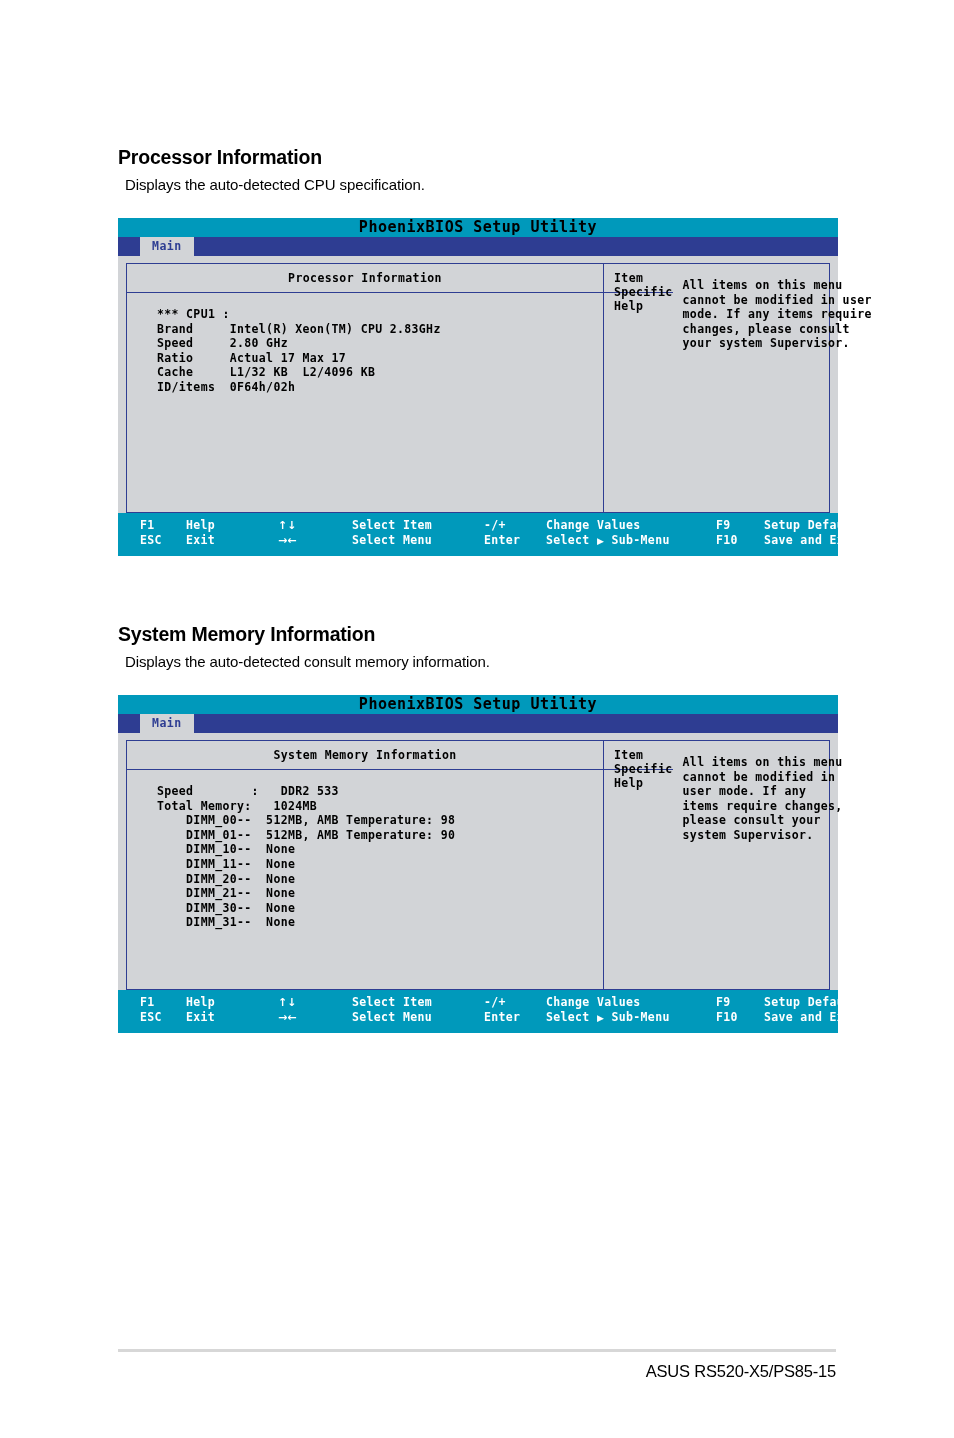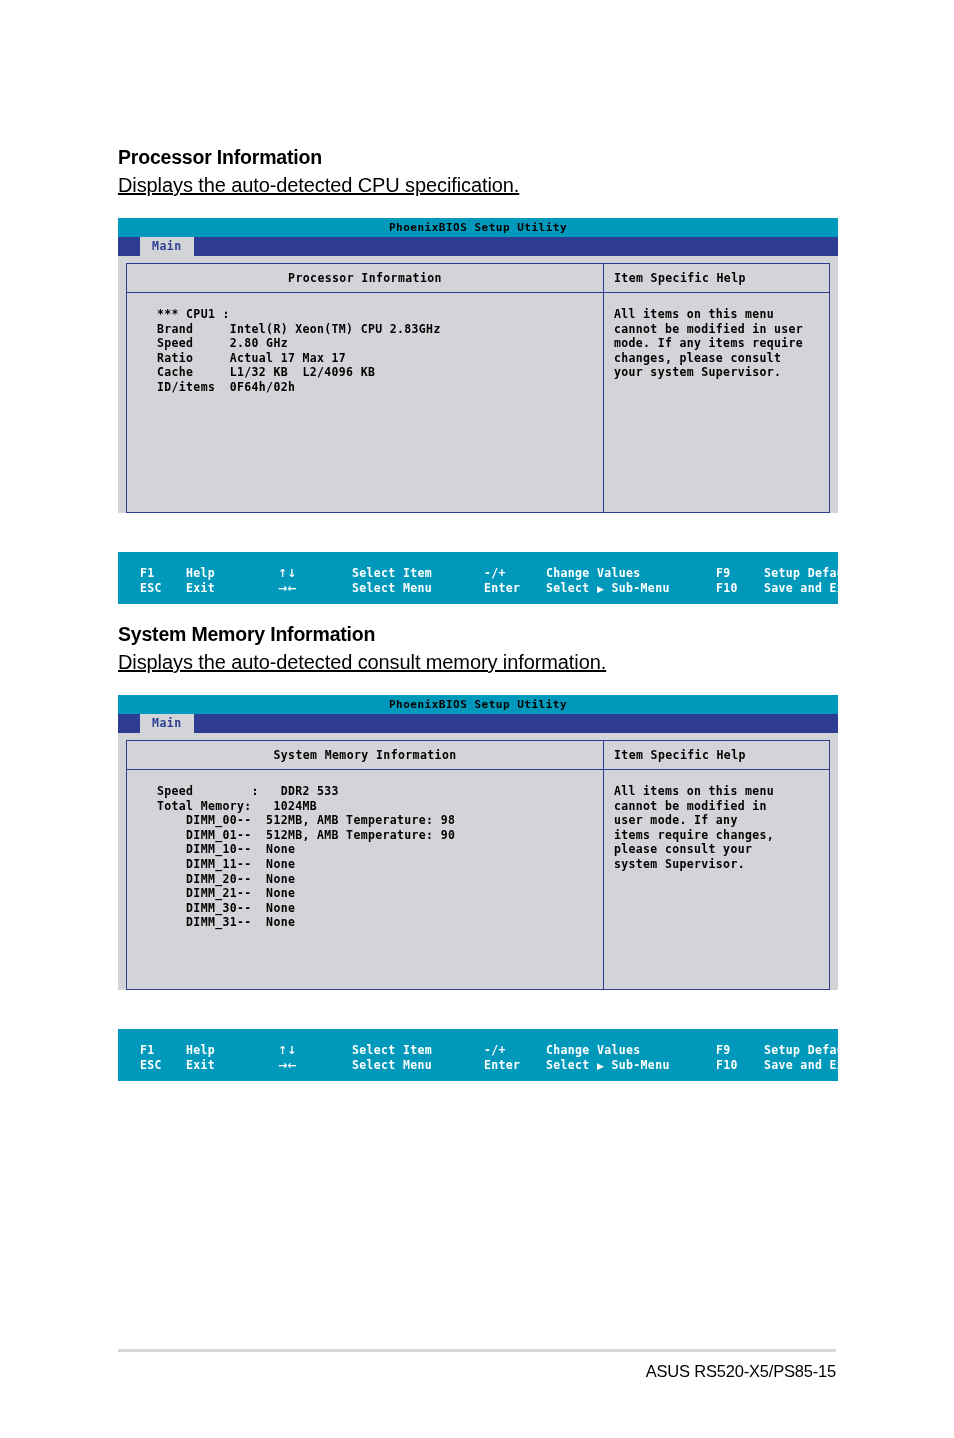--- a/index.html
+++ b/index.html
@@ -33,41 +33,40 @@
     font-family: "Liberation Sans", sans-serif;
     font-size: 19.5px;
     font-weight: bold;
     letter-spacing: -0.2px;
     color: #000;
     margin: 0 0 7px 0;
     line-height: 22px;
   }
   .sec-desc {
     font-family: "Liberation Sans", sans-serif;
-    font-size: 20px;
+    font-size: 15px;
     font-weight: normal;
     color: #000;
-    margin: 0;
+    margin: 7px;
     line-height: 20px;
     letter-spacing: -0.1px;
-    text-decoration: underline;
   }
 
   
   .bios {
     position: absolute;
     left: 118px;
     width: 720px;
     font-family: "DejaVu Sans Mono", "Liberation Mono", monospace;
   }
   .bios-titlebar {
     height: 19px;
     background: #0099bb;
     color: #000000;
-    font-size: 11px;
+    font-size: 15px;
     line-height: 19px;
     text-align: center;
     font-weight: bold;
     letter-spacing: 0.5px;
     width: 720px;
     box-sizing: border-box;
   }
   .bios-menubar {
     height: 19px;
     background: #2e3d92;
@@ -109,21 +108,21 @@
     width: 477px;
     border-right: 1.6px solid #2e3d92;
     box-sizing: border-box;
     display: flex;
     flex-direction: column;
   }
   .panel-right {
     flex: 1 1 auto;
     box-sizing: border-box;
     display: flex;
-    flex-direction: column;
+    flex-direction: row;
   }
   .panel-head {
     border-bottom: 1.6px solid #2e3d92;
     font-size: 11.5px;
     line-height: 14px;
     padding: 7px 0 7px 0;
     text-align: center;
     font-weight: bold;
     color: #000;
     letter-spacing: 0.4px;
@@ -155,23 +154,22 @@
     font-weight: bold;
     color: #000;
     letter-spacing: 0.35px;
   }
 
   
   .bios-footer {
     width: 720px;
     background: #0099bb;
     box-sizing: border-box;
-    padding: 14px 0 7px 0;
+    padding: 5px 0 7px 0;
     color: #ffffff;
-    margin-top: 39px;
   }
   .fk-row {
     display: flex;
     align-items: baseline;
     font-size: 11.5px;
     line-height: 15px;
     font-weight: bold;
     letter-spacing: 0.35px;
     white-space: pre;
   }

